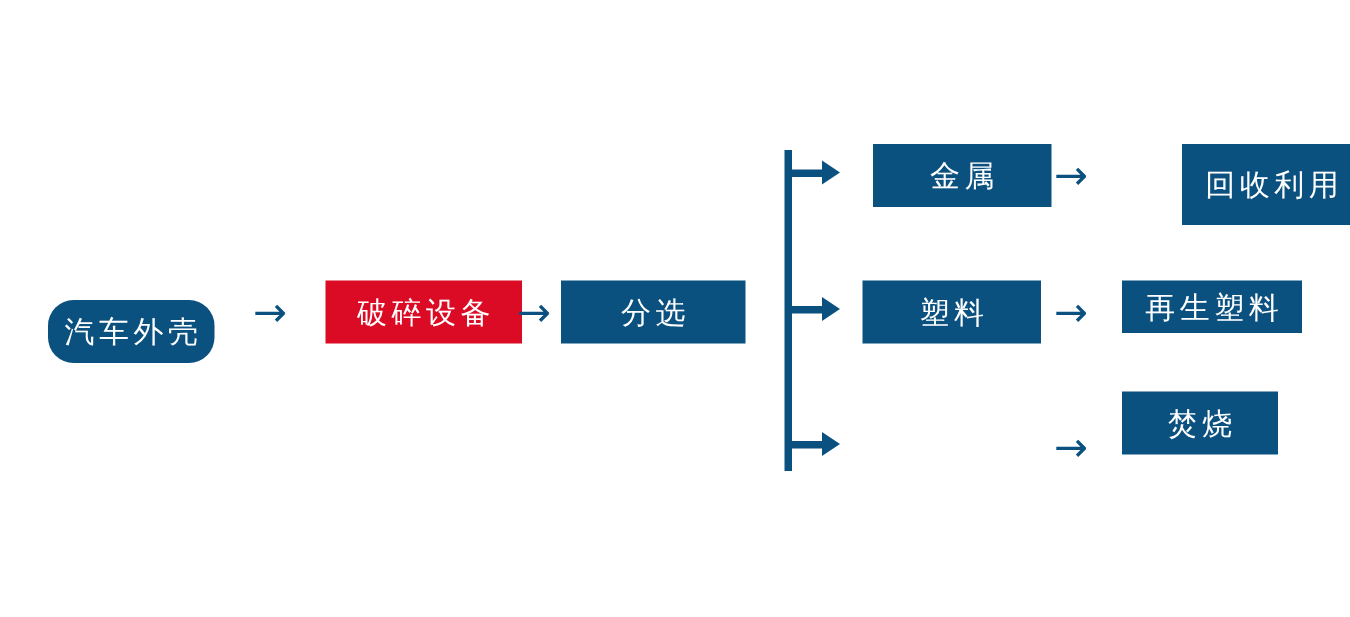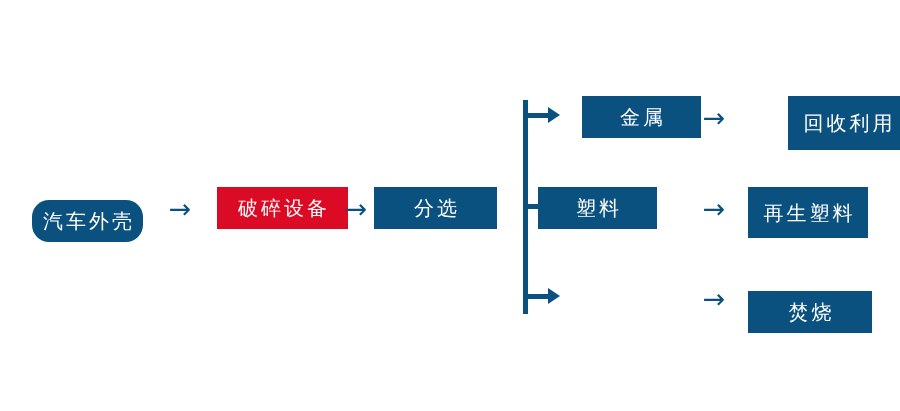--- a/index.html
+++ b/index.html
@@ -86,24 +86,24 @@
 
   <div class="branch-stub" style="left:528px; top:294px; width:22px; height:5px;"></div>
   <div class="branch-head" style="left:548px; top:288px;"></div>
 
   <div class="node-box blue" style="left:582px; top:96px; width:119px; height:42px;text-align:right;">金属</div>
 
   <div class="arrow-glyph" style="left:697px; top:101px; width:34px; height:32px;">→</div>
 
   <div class="node-box blue" style="left:788px; top:96px; width:120px; height:54px;">回收利用</div>
 
-  <div class="node-box blue" style="left:538px; top:187px; width:119px; height:42px;">塑料</div>
+  <div class="node-box blue" style="left:575px; top:187px; width:119px; height:42px;">塑料</div>
 
   <div class="arrow-glyph" style="left:697px; top:192px; width:34px; height:32px;">→</div>
 
-  <div class="node-box blue" style="left:748px; top:187px; width:120px; height:51px;">再生塑料</div>
+  <div class="node-box blue" style="left:748px; top:187px; width:120px; height:35px;">再生塑料</div>
 
 
   <div class="arrow-glyph" style="left:697px; top:282px; width:34px; height:32px;">→</div>
 
-  <div class="node-box blue" style="left:748px; top:291px; width:124px; height:42px;">焚烧</div>
+  <div class="node-box blue" style="left:748px; top:261px; width:104px; height:42px;">焚烧</div>
 
 </div>
 
 </body></html>

